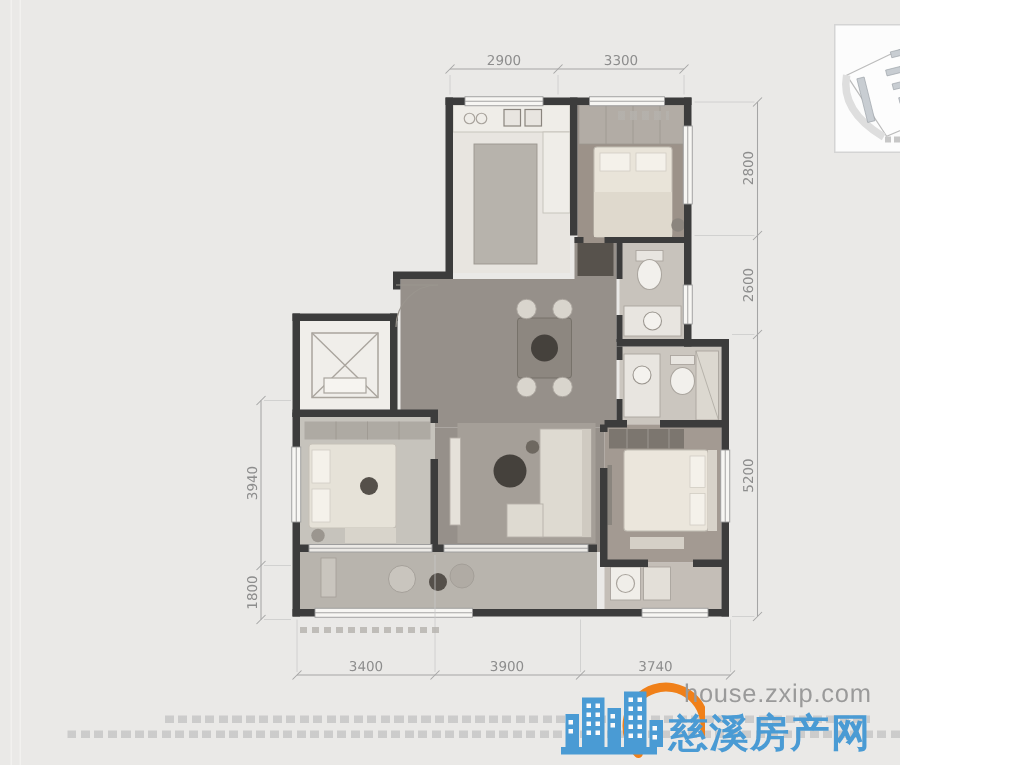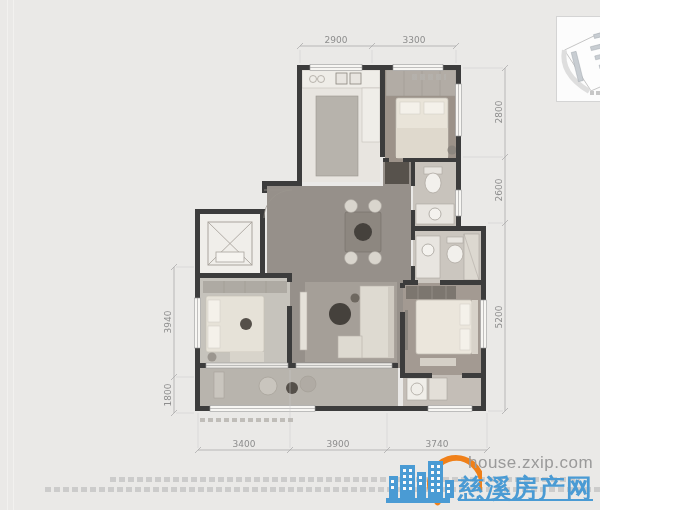--- a/index.html
+++ b/index.html
@@ -15,25 +15,25 @@
   .inset-caption{position:absolute;left:33px;top:74px;width:42px;height:4px;
          background:repeating-linear-gradient(90deg,#c7c7c7 0 4px,transparent 4px 6px);}
 
   
   .tiny-bar{position:absolute;background:repeating-linear-gradient(90deg,#c2c2c2 0 6px,transparent 6px 9px);
          opacity:.75;}
   .note-bar{position:absolute;background:repeating-linear-gradient(90deg,#b5b2ad 0 5px,transparent 5px 8px);
          opacity:.8;}
 
   
-  .watermark{position:absolute;right:0;bottom:0;width:218px;height:60px;}
+  .watermark{position:absolute;right:12px;bottom:0;width:218px;height:60px;}
   .wm-icon{position:absolute;left:0;bottom:2px;}
   .wm-url{position:absolute;left:86px;top:3px;font-size:17px;color:#9a9a9a;letter-spacing:.5px;}
   .wm-name{position:absolute;left:76px;top:21px;font-size:26px;font-weight:bold;
-           color:#4a9bd4;letter-spacing:1px;white-space:nowrap;text-decoration:underline;}
+           color:#4a9bd4;letter-spacing:1px;white-space:nowrap;}
 </style>
 </head>
 <body>
 
 <div class="stage">
 
   <div class="edge-line" style="left:7px"></div>
   <div class="edge-line" style="left:13px"></div>
 
   <svg class="plan-svg" viewBox="0 0 680 510">

